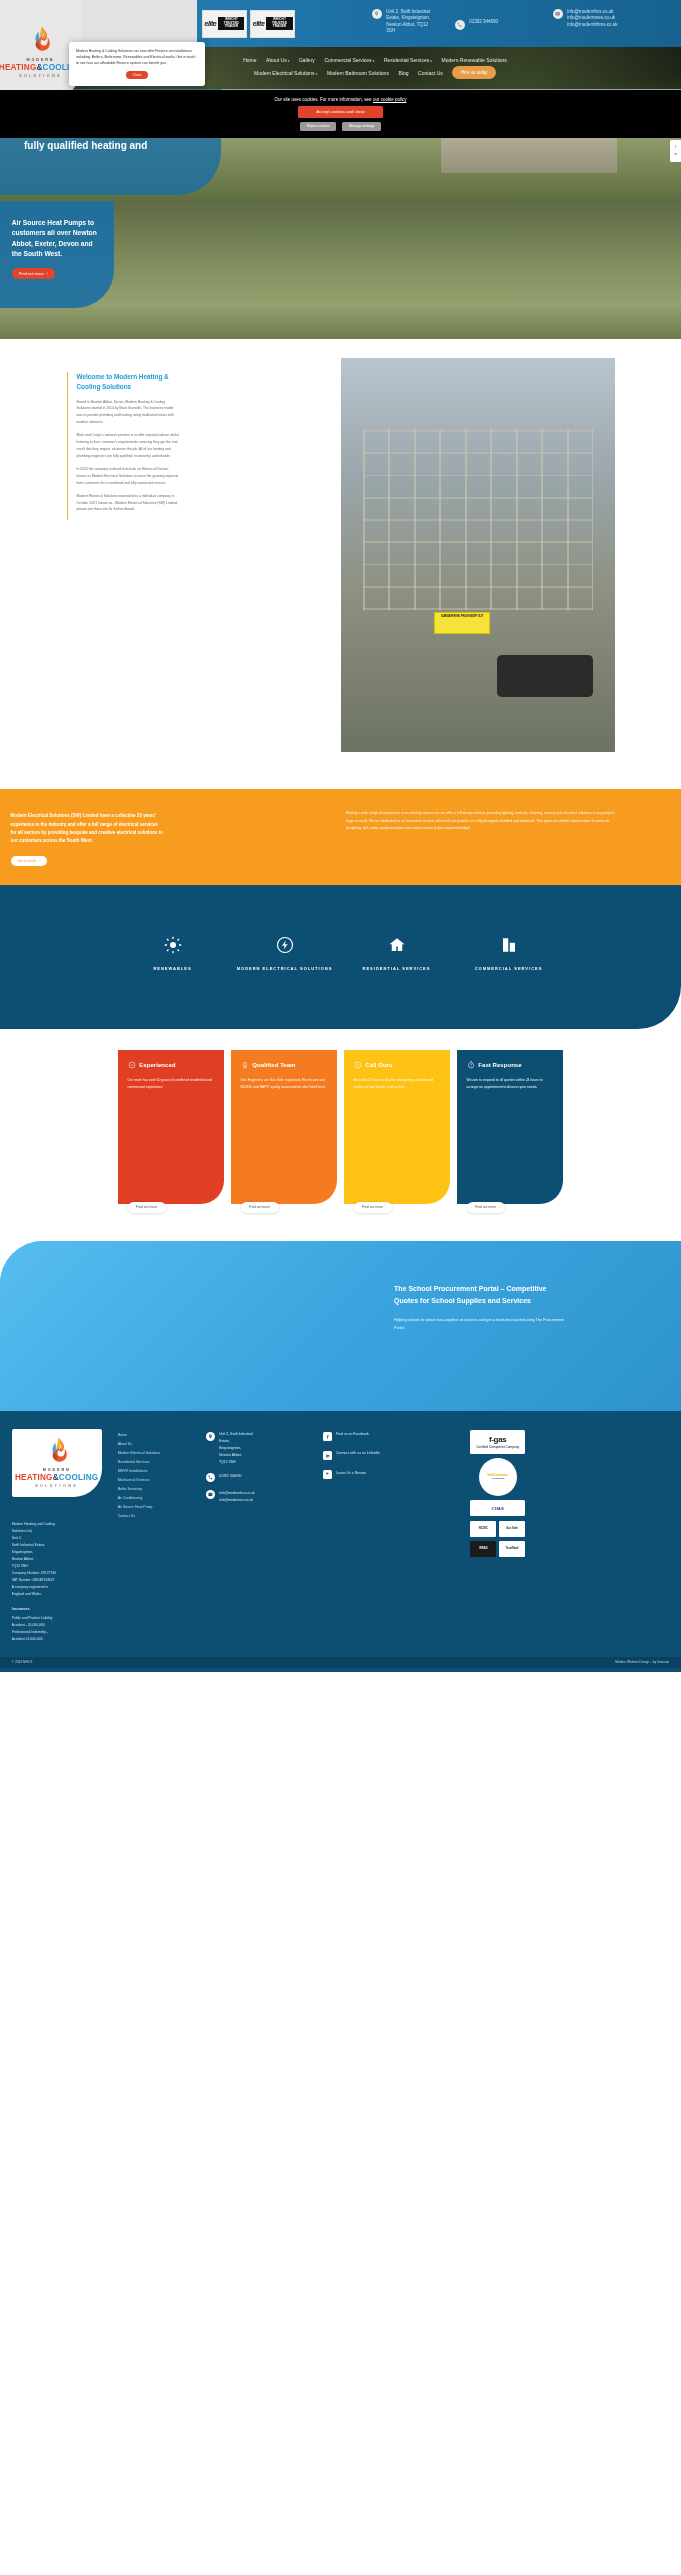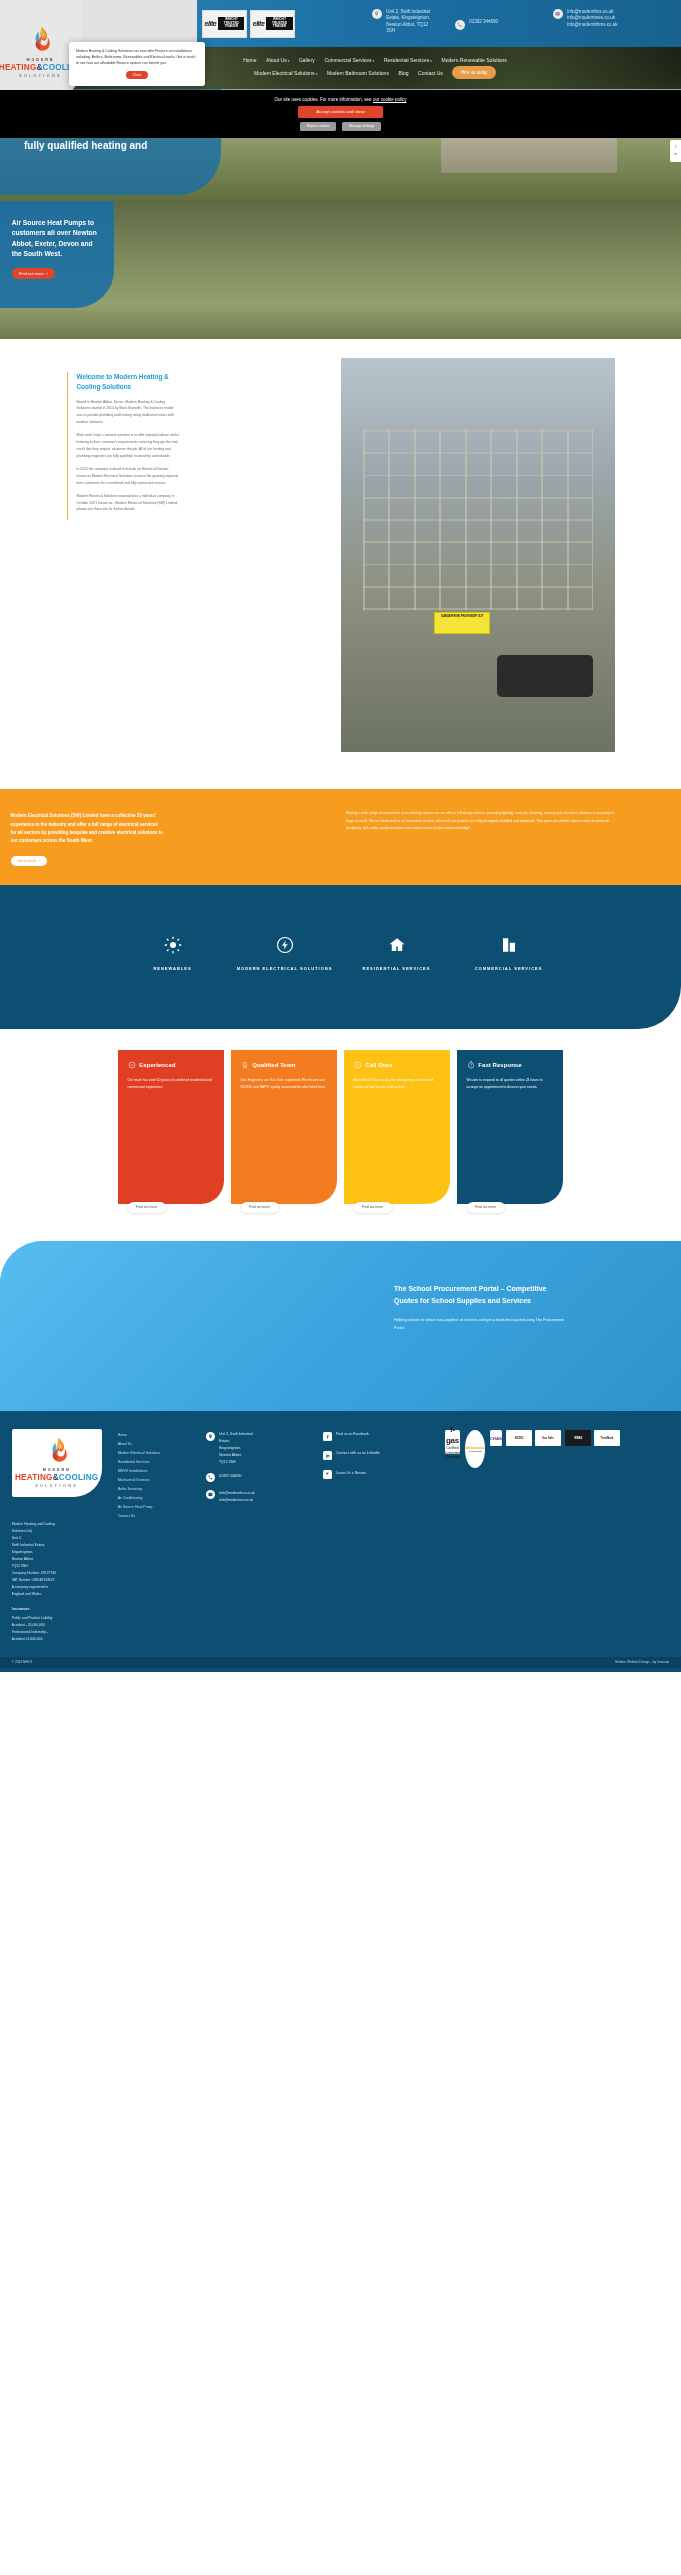--- a/index.html
+++ b/index.html
@@ -135,21 +135,21 @@
   .f-col-contact{width:117px;padding-top:2.1px}
   .f-cr{display:flex;gap:4.3px;margin-bottom:7.4px;align-items:flex-start}
   .f-ic{width:9px;height:9px;border-radius:50%;background:#fff;display:flex;align-items:center;justify-content:center;flex:0 0 9px;margin-top:0.5px}
   .f-ic svg{width:4.8px;height:4.8px;fill:#0d4f73}
   .f-ct{color:#d6e6f0;font-size:3.5px;line-height:1.95}
   .f-col-social{width:122px;padding-top:2.1px}
   .f-sr{display:flex;gap:4.3px;align-items:flex-start;margin-bottom:9.6px}
   .f-sic{width:9px;height:9px;border-radius:1.6px;background:#fff;display:flex;align-items:center;justify-content:center;flex:0 0 9px;margin-top:0.5px;font-size:4.8px;font-weight:bold;color:#0d4f73}
   .f-sic svg{width:5.3px;height:5.3px;fill:#0d4f73}
   .f-st{color:#d6e6f0;font-size:3.5px;line-height:1.9}
-  .f-col-cert{width:106px;display:flex;flex-direction:row;gap:4.3px;padding-top:1.1px}
+  .f-col-cert{width:106px;display:flex;flex-direction:column;align-items:center;gap:4.3px;padding-top:1.1px}
   .certbox{background:#fff;border-radius:1.6px;display:flex;align-items:center;justify-content:center;color:#111;text-align:center}
   .c-fgas{width:55px;height:23.4px;flex-direction:column;font-size:3.2px;line-height:1.35}
   .c-fgas .big{font-size:8px;font-weight:bold;color:#1c1c1c;letter-spacing:-0.3px}
   .c-safe{width:38px;height:38px;border-radius:50%;background:#fff;display:flex;flex-direction:column;align-items:center;justify-content:center;font-size:2.4px;color:#0a4a8f;line-height:1.4;font-weight:bold}
   .c-safe .t1{color:#e8b300;font-size:2.9px}
   .c-chas{width:55px;height:16px;background:#fff;border-radius:1.6px;display:flex;align-items:center;justify-content:center;font-size:4.3px;font-weight:bold;color:#5b2d82}
   .c-row{display:flex;gap:2.7px}
   .c-sm{width:26px;height:16px;background:#fff;border-radius:1.1px;display:flex;align-items:center;justify-content:center;font-size:2.7px;font-weight:bold;color:#222}
   .c-dark{background:#1b1b1b;color:#fff}
   .f-bottom{margin-top:14px;background:#0a4160;padding:3.7px 11.7px;display:flex;justify-content:space-between;align-items:center}

